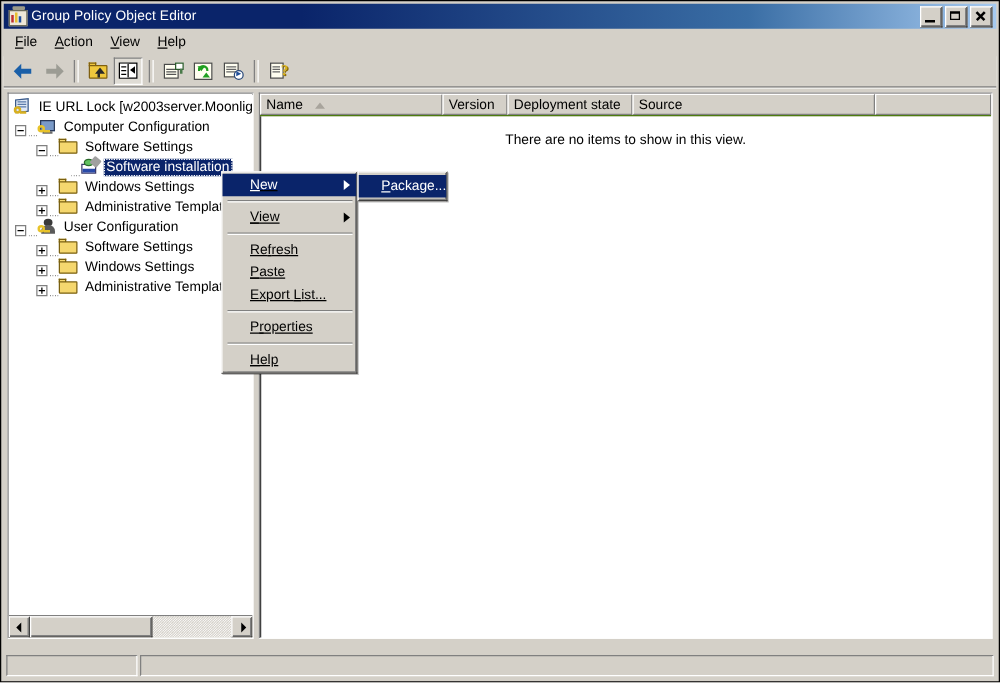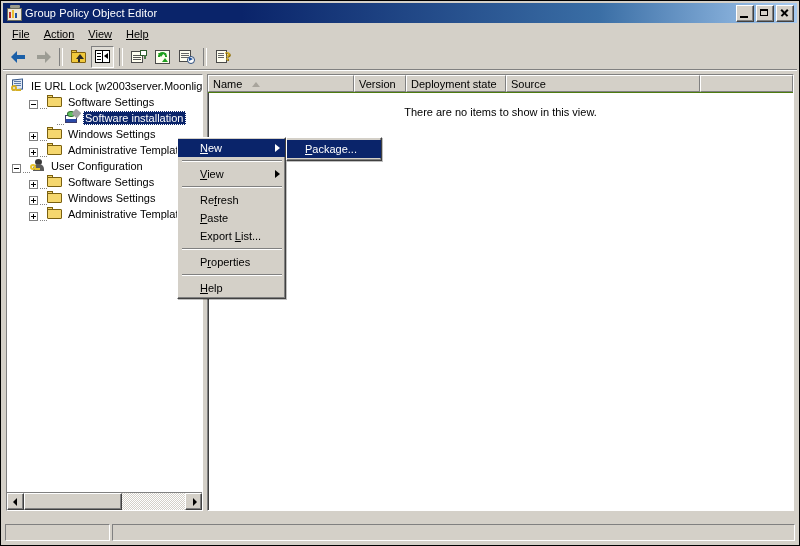--- a/index.html
+++ b/index.html
@@ -79,21 +79,20 @@
   
   .menubar {
     position: absolute;
     left: 2px; top: 23px; right: 2px;
     height: 20px;
     background: #d4d0c8;
     display: flex;
     align-items: center;
     padding-left: 2px;
     box-sizing: border-box;
-    text-decoration: underline;
   }
   .menuitem {
     padding: 2px 7px 3px 7px;
     color: #000;
     font-size: 11px;
     cursor: default;
     white-space: nowrap;
   }
   .menuitem u { text-decoration: underline; }
 
@@ -404,20 +403,21 @@
     width: 109px;
     background: #d4d0c8;
     border-top: 1px solid #ffffff;
     border-left: 1px solid #ffffff;
     border-right: 1px solid #404040;
     border-bottom: 1px solid #404040;
     box-shadow: inset -1px -1px 0 #808080, 1px 1px 0 rgba(0,0,0,0.25);
     padding: 1px 0 1px 0;
     box-sizing: border-box;
     z-index: 40;
+    text-decoration: underline;
   }
   .ctxmenu::before {
     content: '';
     position: absolute;
     left: 1px; top: 1px; bottom: 1px;
     width: 3px;
     background: #d4d0c8;
   }
   .cmi {
     position: relative;
@@ -446,21 +446,21 @@
   .cmsep {
     height: 0;
     margin: 3px 3px 3px 3px;
     border-top: 1px solid #808080;
     border-bottom: 1px solid #ffffff;
   }
 
   .submenu {
     position: absolute;
     left: 285px; top: 136px;
-    width: 96px;
+    width: 72px;
     background: #d4d0c8;
     border-top: 1px solid #ffffff;
     border-left: 1px solid #ffffff;
     border-right: 1px solid #404040;
     border-bottom: 1px solid #404040;
     box-shadow: inset -1px -1px 0 #808080, 1px 1px 0 rgba(0,0,0,0.25);
     padding: 2px 0;
     box-sizing: border-box;
     z-index: 50;
   }
@@ -581,20 +581,30 @@
           <span class="ico ico-gpo">
             <span class="scr"></span>
             <span class="l" style="top:3px"></span>
               <span class="l" style="top:5px"></span>
               <span class="l" style="top:7px"></span>
             <span class="key"></span>
           </span>
           <span class="label">IE URL Lock [w2003server.Moonlig</span>
         </div>
 
+        <div class="tnode" style="padding-left:5px;">
+          <span class="twist"></span>
+          <span class="dots"></span>
+          <span class="ico ico-comp">
+            <span class="mon"></span>
+              <span class="base"></span>
+              <span class="key2"></span>
+          </span>
+          <span class="label">Computer Configuration</span>
+        </div>
 
         <div class="tnode" style="padding-left:22px;">
           <span class="twist"></span>
           <span class="dots"></span>
           <span class="ico ico-folder">
               <span class="tab"></span>
               <span class="body"></span>
             </span>
           <span class="label">Software Settings</span>
         </div>

